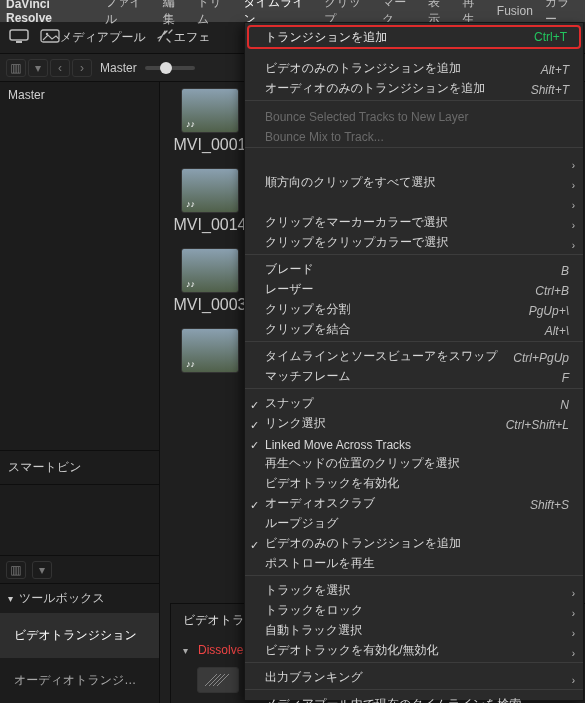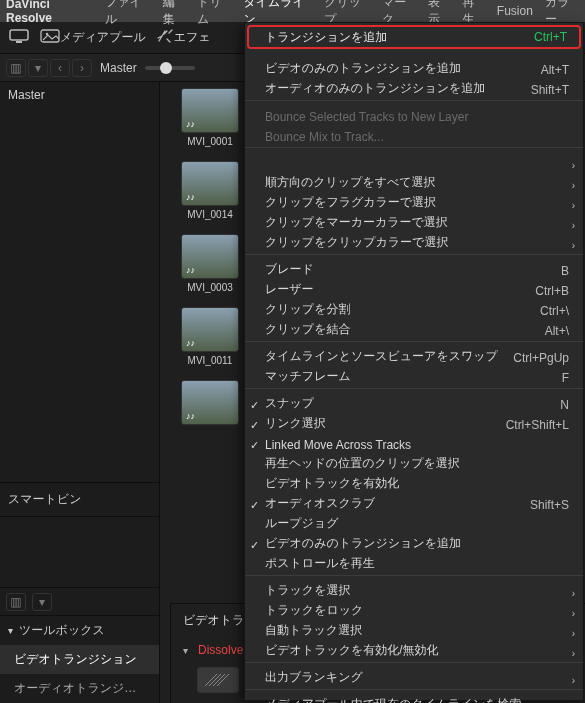--- a/index.html
+++ b/index.html
@@ -69,38 +69,38 @@
     border-right:1px solid #0e0e0e;
     display:flex;
     flex-direction:column;
   }
   .leftcol .section-header { padding:6px 8px; color:#d0d0d0; }
   .leftcol .spacer { flex:1; }
   .leftcol .smartbin { padding:8px; color:#ccc; border-top:1px solid #0e0e0e; border-bottom:1px solid #0e0e0e;}
   .leftcol .bottom-bar { height:28px; display:flex;align-items:center;padding:0 6px; gap:6px; border-top:1px solid #0e0e0e;}
   .leftcol .toolbox { border-top:1px solid #0e0e0e; }
   .leftcol .toolbox-header { display:flex;align-items:center;gap:6px; padding:6px 8px; color:#ccc; }
-  .leftcol .toolbox-item { padding:6px 14px; color:#aaa; cursor:default;}
+  .leftcol .toolbox-item { padding:14px 14px; color:#aaa; cursor:default;}
   .leftcol .toolbox-item.selected { background:#2e2e2e; color:#fff; }
   
   .media-strip {
     position:absolute;
     top:82px;
     left:170px;
     width:80px;
     bottom:0;
     display:flex;
     flex-direction:column;
     gap:14px;
     padding-top:6px;
   }
   .thumb { display:flex; flex-direction:column; align-items:center; gap:3px; }
   .thumb-img { width:58px; height:45px; background:linear-gradient(#8aa0b0,#50604a); border:1px solid #333; position:relative; border-radius:3px;}
   .thumb-img::after { content:"♪♪"; position:absolute; bottom:3px; left:4px; font-size:9px; color:#fff;}
-  .thumb-label { font-size:10px; color:#ccc; }
+  .thumb-label { font-size:16px; color:#ccc; }
   .transition-area {
     position:absolute;
     left:170px;
     right:0;
     bottom:0;
     height:100px;
     background:#1f1f1f;
     border-top:1px solid #0e0e0e;
     border-left:1px solid #0e0e0e;
     padding:8px 12px;
@@ -125,21 +125,21 @@
     height:20px;
     padding:0 14px 0 20px;
     position:relative;
     color:#d8d8d8;
     font-size:12px;
     white-space:nowrap;
     cursor:default;
   }
   .dropdown .menu-item.disabled { color:#6a6a6a; }
   .dropdown .menu-item .label { flex:1; overflow:hidden; text-overflow:ellipsis;}
-  .dropdown .menu-item .shortcut { color:#bbb; font-size:12px; padding-left:12px;}
+  .dropdown .menu-item .shortcut { color:#bbb; font-size:12px; padding-left:12px;font-style:italic;}
   .dropdown .menu-item .chev { position:absolute; right:8px; color:#bbb; font-size:10px;}
   .dropdown .menu-item .check { position:absolute; left:5px; color:#ddd; font-size:11px;}
   .dropdown hr.sep { border:none; border-top:1px solid #3c3c3c; margin:3px 0;}
   .highlight-box {
     border:2px solid #df2b2b;
     border-radius:4px;
     margin: 2px 2px 8px 2px;
     height:24px;
     display:flex;
     align-items:center;
@@ -232,24 +232,20 @@
   <div class="thumb">
       <div class="thumb-img"></div>
       <span class="thumb-label">MVI_0014</span>
     </div>
   <div class="thumb">
       <div class="thumb-img"></div>
       <span class="thumb-label">MVI_0003</span>
     </div>
   <div class="thumb">
       <div class="thumb-img"></div>
-      <span class="thumb-label">MVI_0011</span>
-    </div>
-  <div class="thumb">
-      <div class="thumb-img"></div>
     </div>
 </div>
 
 <div class="transition-area">
   <div class="title">ビデオトランジシ</div>
   <div class="row">
     <span style="font-size:10px;color:#aaa">▾</span>
     <span style="color:#ef4444">Dissolve</span>
   </div>
   <div class="row" style="margin-top:10px;padding-left:14px;">
@@ -284,21 +280,20 @@
     </div>
   <hr class="sep">
   <div class="menu-item">
       <span class="chev">›</span>
     </div>
   <div class="menu-item">
       <span class="label">順方向のクリップをすべて選択</span>
       <span class="chev">›</span>
     </div>
   <div class="menu-item">
-      <span class="label">クリップをフラグカラーで選択</span>
       <span class="chev">›</span>
     </div>
   <div class="menu-item">
       <span class="label">クリップをマーカーカラーで選択</span>
       <span class="chev">›</span>
     </div>
   <div class="menu-item">
       <span class="label">クリップをクリップカラーで選択</span>
       <span class="chev">›</span>
     </div>
@@ -306,21 +301,21 @@
   <div class="menu-item">
       <span class="label">ブレード</span>
       <span class="shortcut">B</span>
     </div>
   <div class="menu-item">
       <span class="label">レーザー</span>
       <span class="shortcut">Ctrl+B</span>
     </div>
   <div class="menu-item">
       <span class="label">クリップを分割</span>
-      <span class="shortcut">Ctrl+\</span>
+      <span class="shortcut">PgUp+\</span>
     </div>
   <div class="menu-item">
       <span class="label">クリップを結合</span>
       <span class="shortcut">Alt+\</span>
     </div>
   <hr class="sep">
   <div class="menu-item">
       <span class="label">タイムラインとソースビューアをスワップ</span>
       <span class="shortcut">Ctrl+PgUp</span>
     </div>

